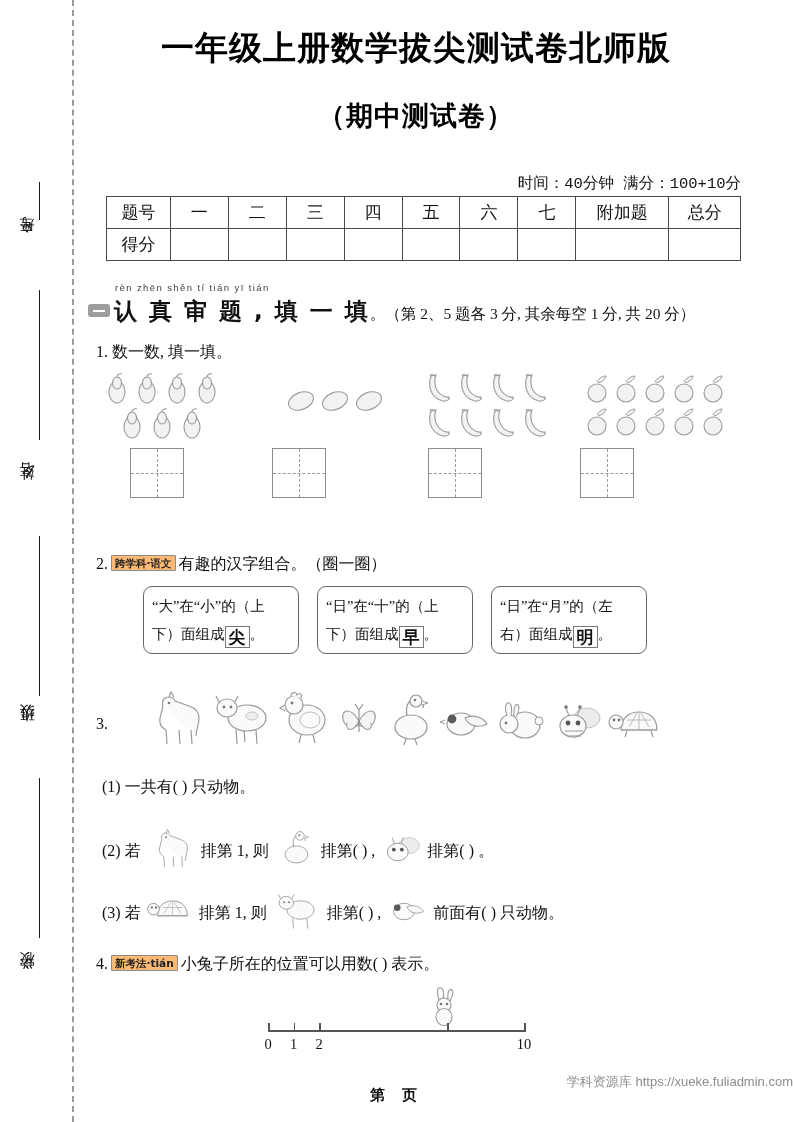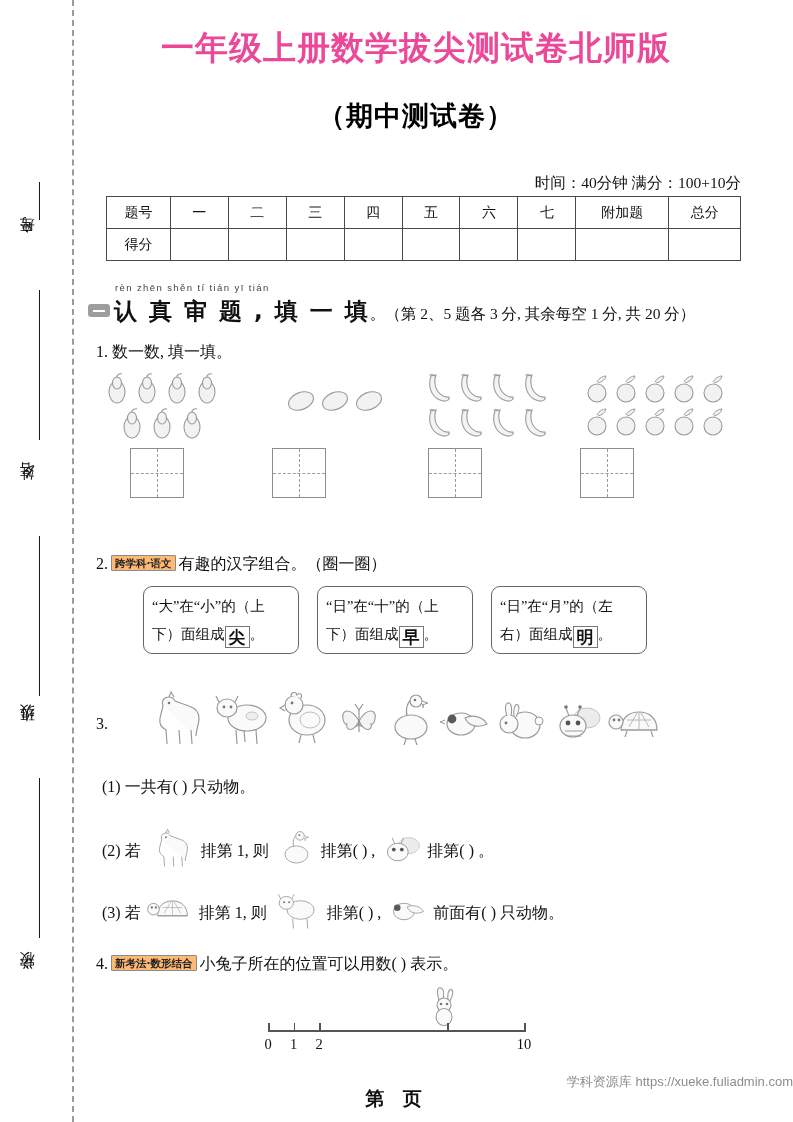--- a/index.html
+++ b/index.html
@@ -16,34 +16,34 @@
            border-left:2px dashed #9a9a9a;}
   .vlabel{position:absolute;left:18px;width:44px;text-align:center;
           writing-mode:vertical-rl;transform:rotate(180deg);
           font-size:15px;letter-spacing:3px;color:#111;
           font-family:"Liberation Serif",serif;}
   .vrule{position:absolute;left:39px;width:0;border-left:1.6px solid #1a1a1a;}
 
   
   .title{position:absolute;left:86px;top:26px;width:660px;text-align:center;
          font-family:"DejaVu Sans","Liberation Sans",sans-serif;
-         font-weight:bold;font-size:33px;letter-spacing:1px;color:#ec4899;}
+         font-weight:bold;font-size:33px;letter-spacing:1px;color:#000000;}
   .subtitle{position:absolute;left:86px;top:98px;width:660px;text-align:center;
             font-family:"DejaVu Sans","Liberation Sans",sans-serif;
             font-weight:bold;font-size:27px;letter-spacing:1px;color:#000;}
 
   
   .timeline{position:absolute;right:52px;top:173px;font-size:15.5px;
-            font-family:Liberation Serif, serif;color:#111;}
+            font-family:Liberation Mono, monospace;color:#111;}
 
   
   .scoretable{position:absolute;left:106px;top:196px;width:635px;
               border-collapse:collapse;}
   .scoretable td{border:1px solid #4a4a4a;height:29px;text-align:center;
-                 font-size:14px;font-family:"Liberation Serif",serif;}
+                 font-size:17px;font-family:"Liberation Serif",serif;}
   .scoretable td.hd{font-weight:normal;}
   .c-label{width:62px;}
   .c-num{width:56px;}
   .c-extra{width:92px;}
   .c-total{width:70px;}
 
   
   .sec{position:absolute;left:88px;top:296px;width:660px;}
   .sec-mark{display:inline-block;width:22px;height:13px;background:#9d9d9d;
             border-radius:3px;position:relative;vertical-align:2px;margin-right:4px;}
@@ -93,21 +93,21 @@
            background:#555;}
   .tick{position:absolute;top:-7px;width:1.6px;height:9px;background:#555;}
   .nl-label{position:absolute;top:6px;font-size:14.5px;
             font-family:"Liberation Serif",serif;transform:translateX(-50%);}
 
   
   .watermark{position:absolute;left:0;top:1073px;width:793px;text-align:right;
              font-size:13px;color:#8c8c8c;
              font-family:"Liberation Sans","DejaVu Sans",sans-serif;}
   .pagenum{position:absolute;left:0;top:1086px;width:793px;text-align:center;
-           font-size:19px;font-weight:bold;letter-spacing:6px;
+           font-size:15px;font-weight:bold;letter-spacing:6px;
            font-family:"DejaVu Sans","Liberation Sans",sans-serif;color:#111;}
 
   svg{display:block;}
 </style>
 </head>
 <body>
 
 <div class="page">
 
   <div class="margin-col">
@@ -472,21 +472,21 @@
     <span>排第(        ) ,</span>
     <svg width="44" height="36" viewBox="0 0 52 48" style="display:inline-block;vertical-align:-10px;">
       <ellipse cx="22" cy="26" rx="14" ry="11" fill="#fafafa" stroke="#9a9a9a" stroke-width="1.2"></ellipse>
       <path d="M26 20c8 -4 18 -1 22 6c-8 4 -18 3 -22 -6z" fill="#f7f7f7" stroke="#9a9a9a" stroke-width="1.1"></path>
       <circle cx="13" cy="21" r="4.4" fill="#5a5a5a"></circle>
     </svg>
     <span>前面有(        ) 只动物。</span>
   </div>
 
   <div class="q" style="left:96px;top:952px;">
-    <span>4.</span><span class="badge">新考法·数形结合</span><span>小兔子所在的位置可以用数(        ) 表示。</span>
+    <span>4.</span><span class="badge">新考法·tián</span><span>小兔子所在的位置可以用数(        ) 表示。</span>
   </div>
 
   <svg width="34" height="42" viewBox="0 0 34 42" style="position:absolute;left:428px;top:986px;">
     <path d="M11 14c-3 -10 -1 -13 2 -12c3 1 3 7 2 12" fill="#fafafa" stroke="#9a9a9a" stroke-width="1.1"></path>
     <path d="M20 14c-1 -9 2 -12 4 -10c2 2 0 7 -2 11" fill="#fafafa" stroke="#9a9a9a" stroke-width="1.1"></path>
     <circle cx="16" cy="19" r="7" fill="#fafafa" stroke="#9a9a9a" stroke-width="1.1"></circle>
     <ellipse cx="16" cy="31" rx="8" ry="8.5" fill="#fafafa" stroke="#9a9a9a" stroke-width="1.1"></ellipse>
     <circle cx="13" cy="18" r="1.3" fill="#777"></circle>
       <circle cx="19" cy="18" r="1.3" fill="#777"></circle>
   </svg>

